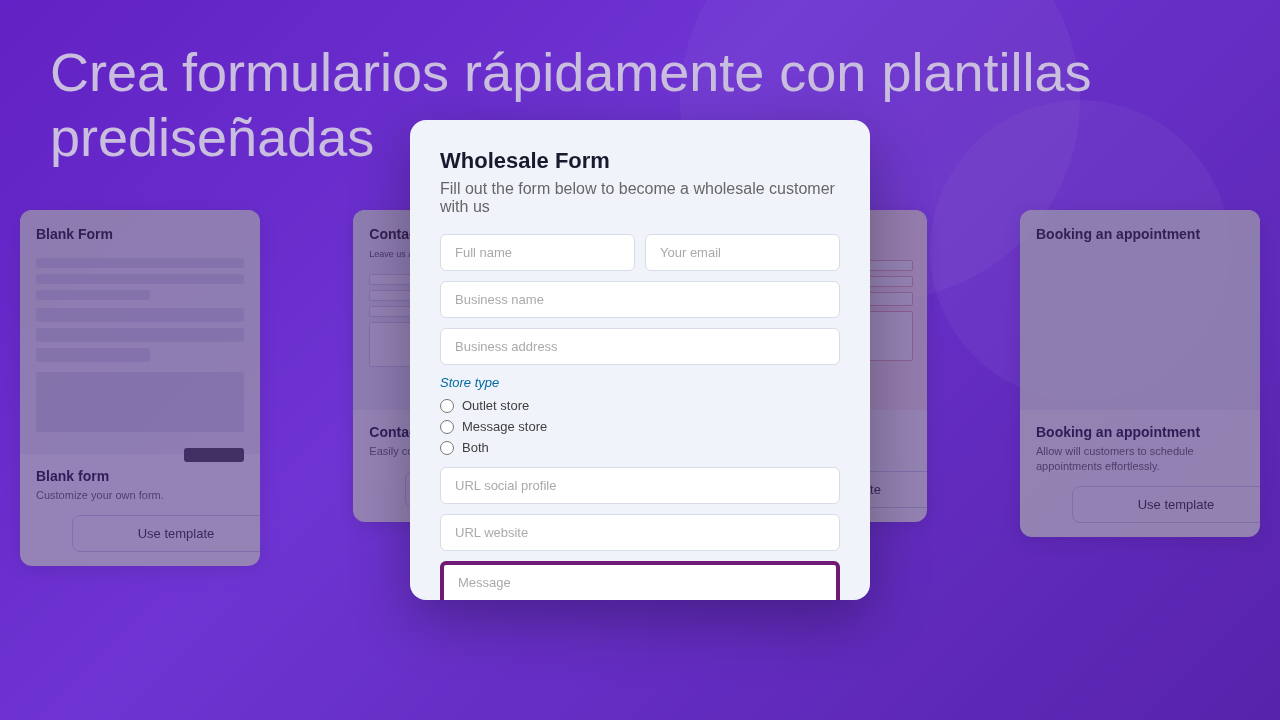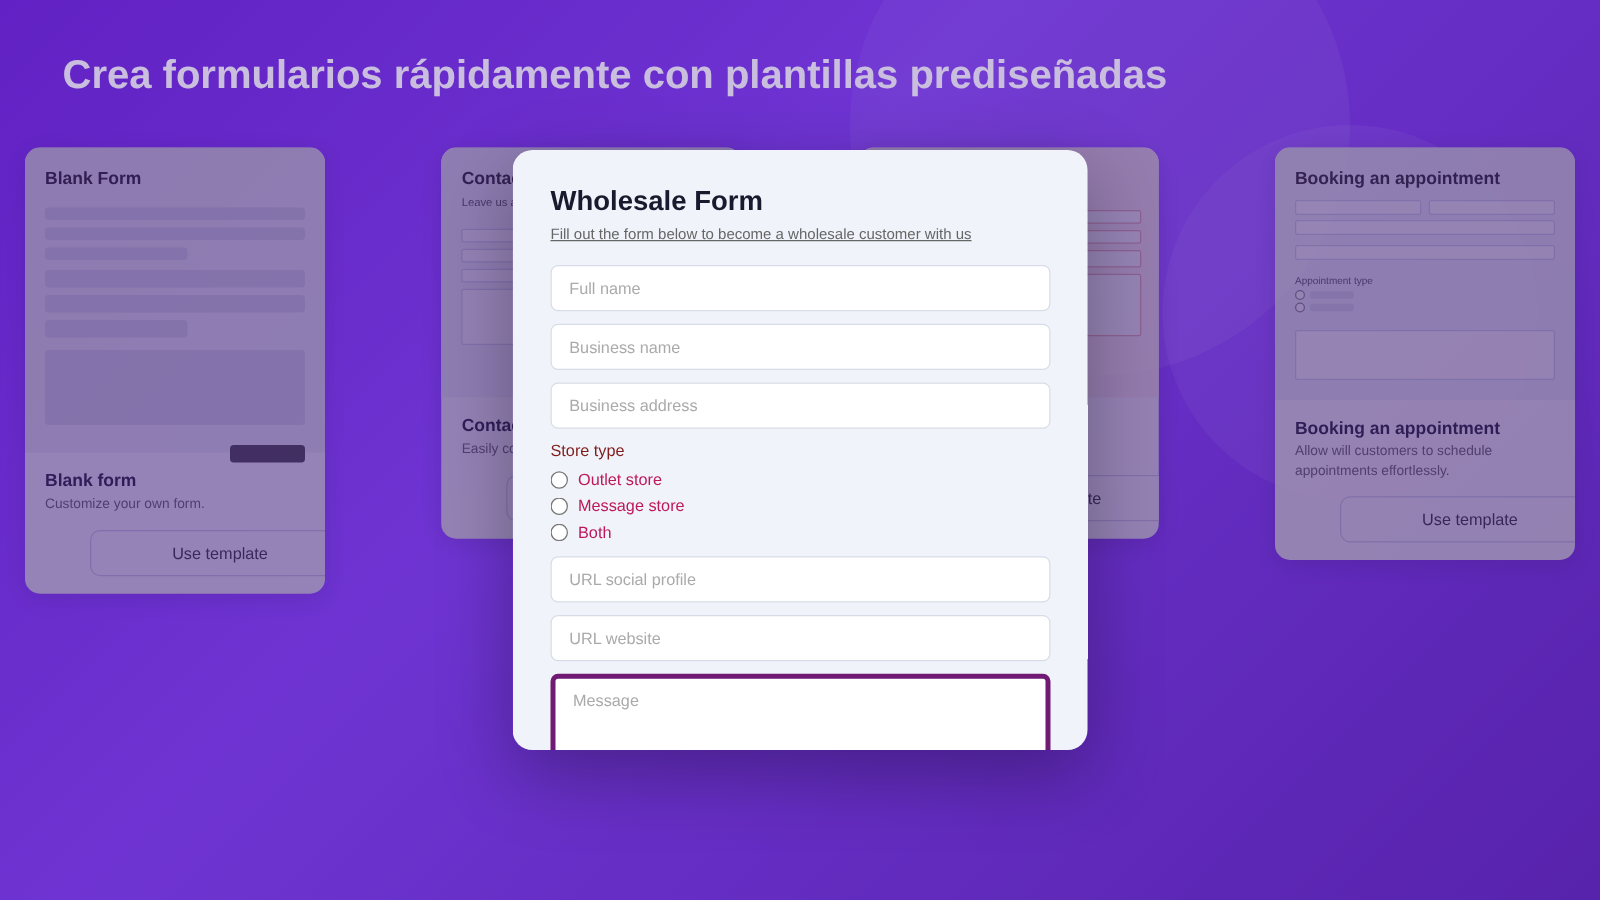--- a/index.html
+++ b/index.html
@@ -27,22 +27,22 @@
       width: 1280px;
       height: 720px;
     }
 
     
     .header {
       padding: 40px 50px 30px;
     }
     .header h1 {
       color: #fff;
-      font-size: 32px;
-      font-weight: 700;
+      font-size: 54px;
+      font-weight: 400;
       line-height: 1.2;
     }
 
     
     .cards-row {
       display: flex;
       align-items: flex-start;
       justify-content: space-between;
       gap: 20px;
       padding: 0 20px;
@@ -258,24 +258,23 @@
     .modal::-webkit-scrollbar-track { background: transparent; }
     .modal::-webkit-scrollbar-thumb { background: #ccc; border-radius: 3px; }
 
     .modal-title {
       font-size: 22px;
       font-weight: 700;
       color: #1a1a2e;
       margin-bottom: 6px;
     }
     .modal-subtitle {
-      font-size: 12px;
+      font-size: 16px;
       color: #666;
       margin-bottom: 18px;
-      text-decoration: underline;
     }
 
     .form-group {
       margin-bottom: 10px;
     }
     .form-row {
       display: flex;
       gap: 10px;
       margin-bottom: 10px;
     }
@@ -290,38 +289,39 @@
       outline: none;
     }
     .form-input::placeholder { color: #aaa; }
     .form-row .form-input { flex: 1; }
 
     .store-type-section {
       margin-bottom: 12px;
     }
     .store-type-label {
       font-size: 13px;
-      color: #7f1d1d;
+      color: #0369a1;
       margin-bottom: 8px;
       font-weight: 500;
+      font-style: italic;
     }
     .radio-option {
       display: flex;
       align-items: center;
       gap: 8px;
       margin-bottom: 6px;
     }
     .radio-option input[type="radio"] {
       accent-color: #5b21b6;
       width: 14px;
       height: 14px;
     }
     .radio-option label {
       font-size: 13px;
-      color: #be185d;
+      color: #404040;
       cursor: pointer;
     }
 
     .form-textarea {
       width: 100%;
       padding: 10px 14px;
       border: 4px solid #701a75;
       border-radius: 6px;
       font-size: 13px;
       background: #fff;
@@ -414,57 +414,38 @@
       <div class="card-footer">
         <div class="card-name">RSVP</div>
         <div class="card-desc">...to reserve their spot in</div>
         <button class="use-template-btn">Use template</button>
       </div>
     </div>
 
     <div class="template-card side dimmed">
       <div class="card-preview">
         <div class="card-preview-title">Booking an appointment</div>
-        <div class="booking-preview" style="margin-top:10px;">
-          <div class="booking-row">
-            <div class="booking-field"></div>
-            <div class="booking-field"></div>
-          </div>
-          <div class="booking-field-full"></div>
-          <div class="booking-field-full"></div>
-          <div class="booking-radio-group">
-            <div style="font-size:8px;color:#555;margin-bottom:3px;">Appointment type</div>
-            <div class="booking-radio">
-              <div class="booking-radio-dot"></div>
-              <div class="booking-radio-label"></div>
-            </div>
-            <div class="booking-radio">
-              <div class="booking-radio-dot"></div>
-              <div class="booking-radio-label"></div>
-            </div>
-          </div>
-          <div class="booking-textarea"></div>
-        </div>
       </div>
       <div class="card-footer">
         <div class="card-name">Booking an appointment</div>
         <div class="card-desc">Allow will customers to schedule appointments effortlessly.</div>
         <button class="use-template-btn">Use template</button>
       </div>
     </div>
 
   </div>
 
   <div class="modal-overlay">
     <div class="modal">
       <div class="modal-title">Wholesale Form</div>
       <div class="modal-subtitle">Fill out the form below to become a wholesale customer with us</div>
 
       <div class="form-row">
         <input class="form-input" type="text" placeholder="Full name" style="">
+        <input class="form-input" type="email" placeholder="Your email" style="">
       </div>
 
       <div class="form-group">
         <input class="form-input" type="text" placeholder="Business name" style="">
       </div>
 
       <div class="form-group">
         <input class="form-input" type="text" placeholder="Business address" style="">
       </div>
 

